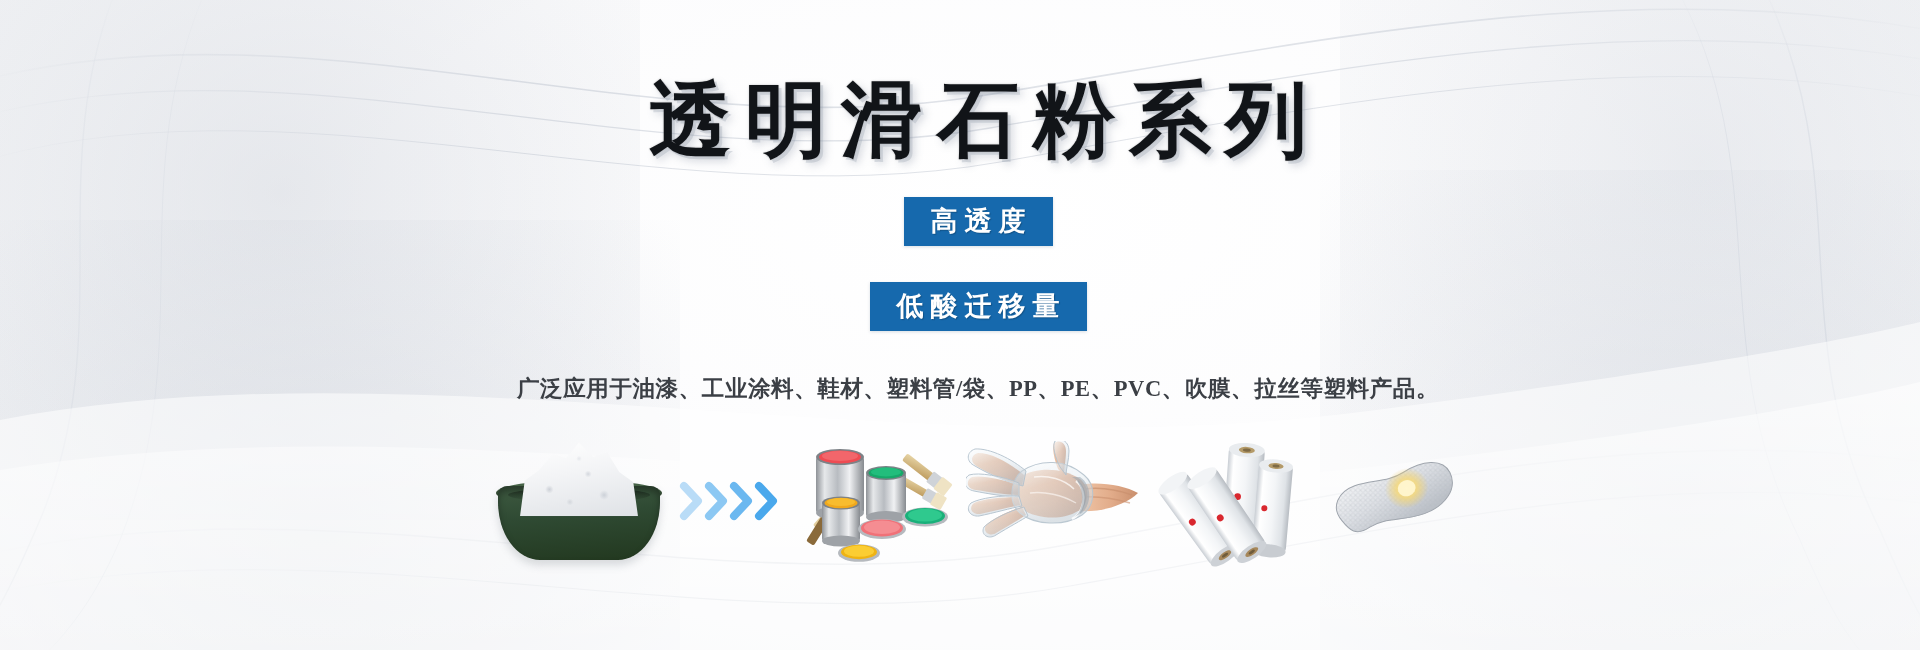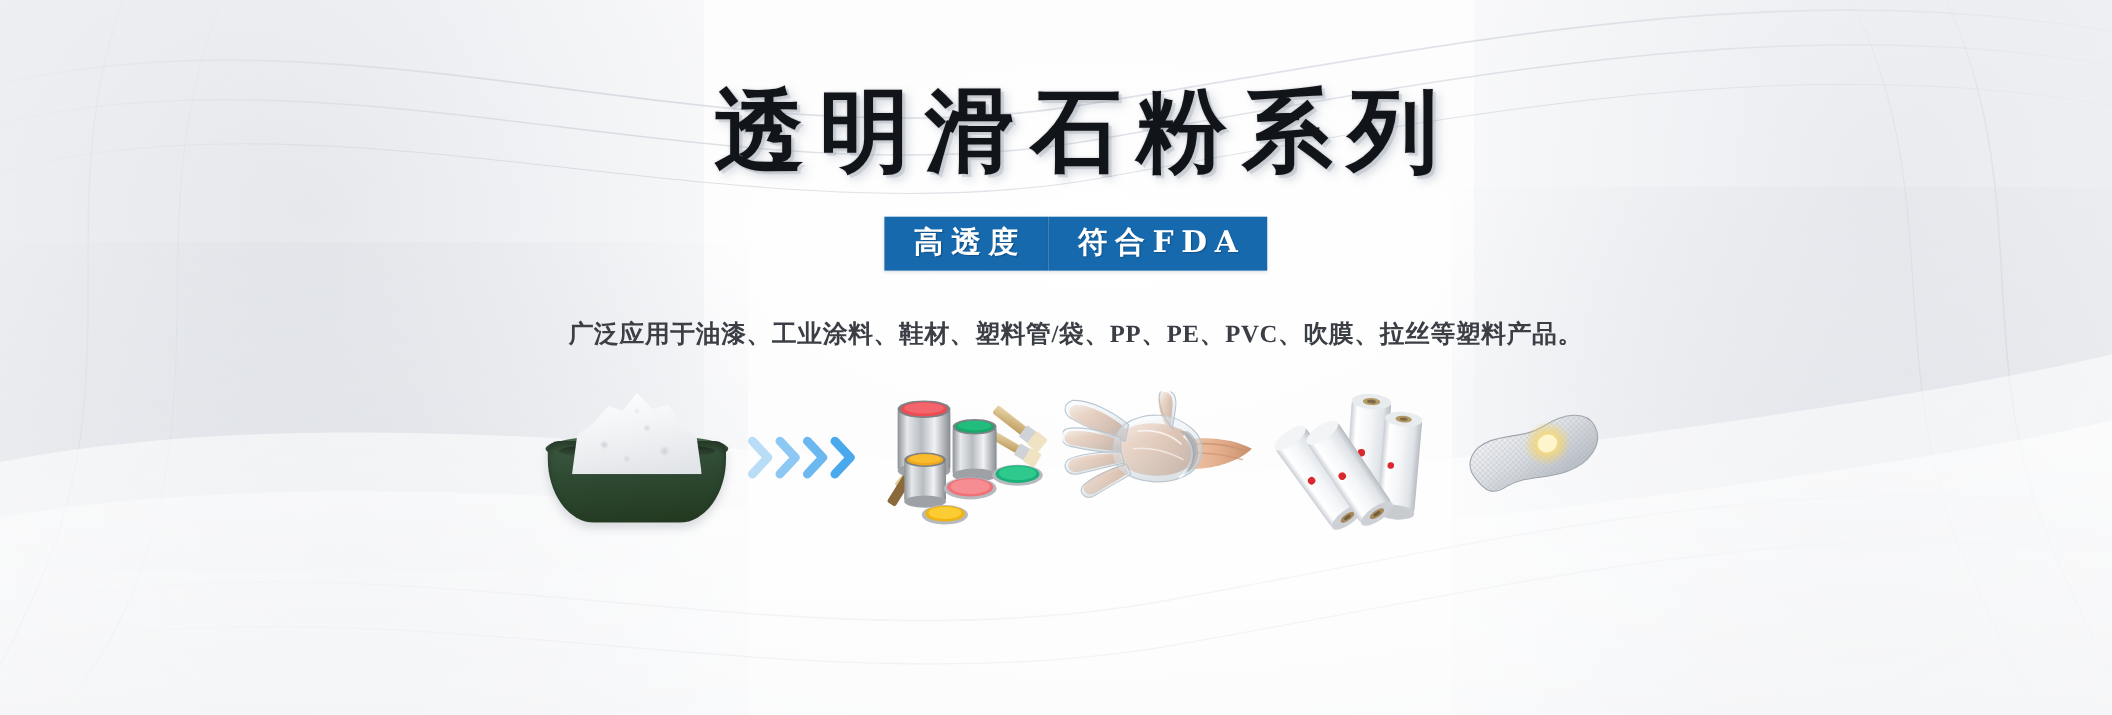--- a/index.html
+++ b/index.html
@@ -67,20 +67,22 @@
     text-shadow:
       3px 3px 0 rgba(150,158,172,.30),
       5px 5px 9px rgba(120,130,148,.30),
       0 0 2px rgba(0,0,0,.25);
     white-space:nowrap;
   }
 
   .badge-row {
     margin-top:37px;
     display:flex; align-items:center;
+    gap:36px;
+    flex-direction:column;
   }
   .badge {
     background:#1669ad;
     color:#ffffff;
     font-family:"DejaVu Serif", "Liberation Serif", serif;
     font-weight:700;
     font-size:27px;
     letter-spacing:7px;
     text-indent:7px;
     padding:9px 20px 11px 20px;
@@ -209,21 +211,21 @@
     <path d="M0,420 C420,340 900,470 1360,412 C1640,376 1820,346 1920,322 L1920,650 L0,650 Z" fill="#ffffff" opacity=".55"></path>
     <path d="M0,470 C440,398 920,520 1380,466 C1650,434 1830,404 1920,382 L1920,650 L0,650 Z" fill="url(#sheen)" opacity=".70"></path>
   </svg>
 
   <div class="content">
 
     <h1 class="headline">透明滑石粉系列</h1>
 
     <div class="badge-row">
       <div class="badge">高透度</div>
-      <div class="badge">符合FDA</div>
+      <div class="badge">低酸迁移量</div>
     </div>
 
     <p class="subtitle">广泛应用于油漆、工业涂料、鞋材、塑料管/袋、PP、PE、PVC、吹膜、拉丝等塑料产品。</p>
 
     <div class="product-strip">
 
       <div class="prod bowl-wrap">
         <div class="bowl-rim"></div>
         <div class="bowl"></div>
         <div class="powder"></div>

